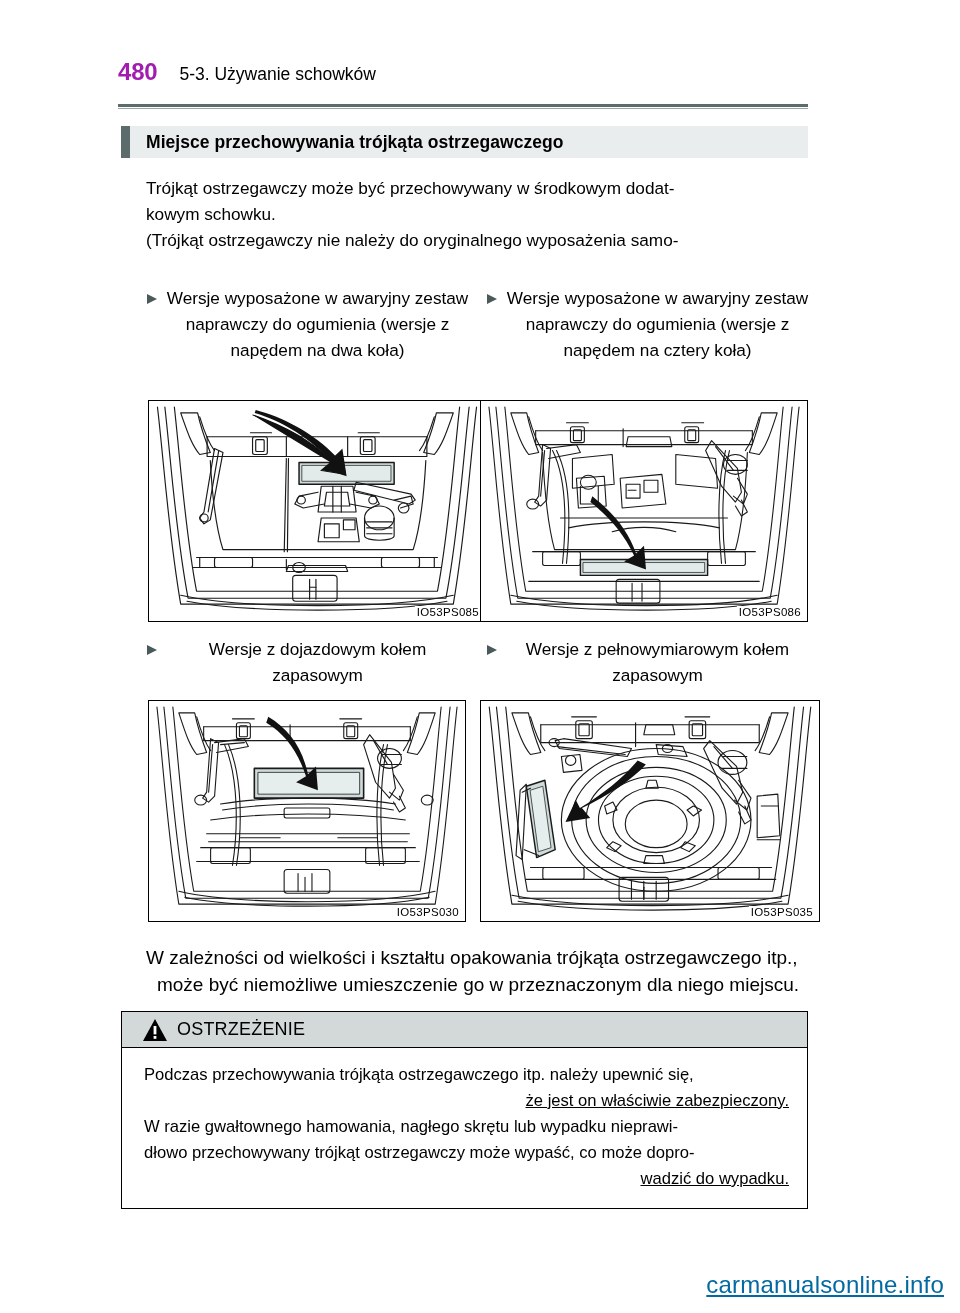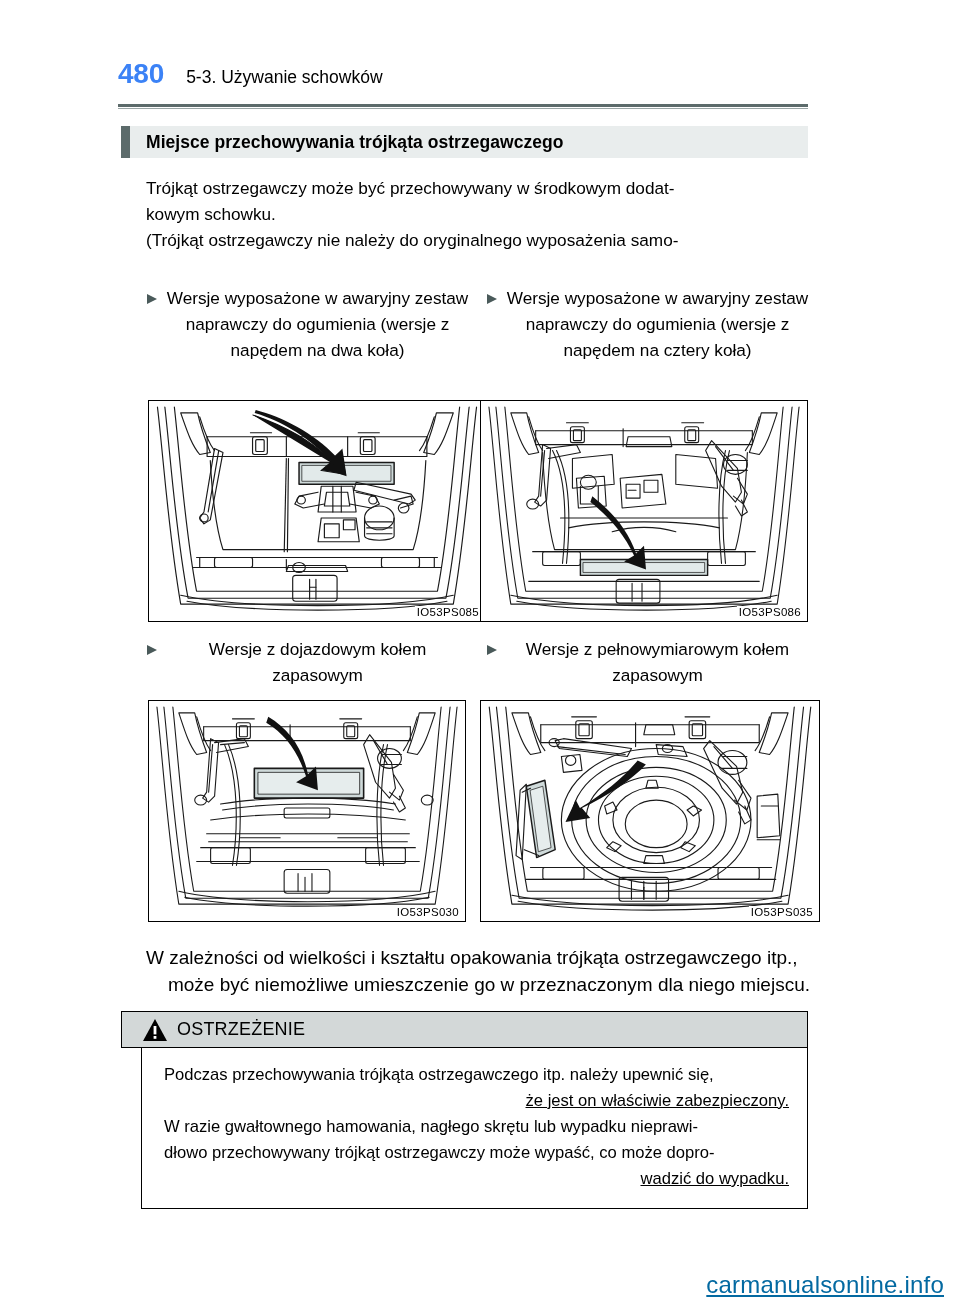--- a/index.html
+++ b/index.html
@@ -20,24 +20,24 @@
   .page-header {
     position: absolute;
     left: 118px;
     top: 58px;
     width: 690px;
     height: 36px;
     display: flex;
     align-items: baseline;
   }
   .page-number {
-    font-size: 28px;
+    font-size: 24px;
     font-weight: bold;
     letter-spacing: -0.2px;
-    color: #3b82f6;
+    color: #a21caf;
   }
   .page-section {
     font-size: 17.5px;
     margin-left: 22px;
     color: #000;
   }
   .header-rule {
     position: absolute;
     left: 118px;
     top: 104px;
@@ -158,21 +158,21 @@
     position: absolute;
     left: 146px;
     top: 944px;
     width: 664px;
     font-size: 19px;
     line-height: 27px;
     text-align: justify;
     color: #000;
   }
   .note p { margin: 0; }
-  .note p.last { text-align: right; }
+  .note p.last { text-align: center; }
 
   
   .warning-wrap {
     position: absolute;
     left: 121px;
     top: 1011px;
     width: 687px;
     box-sizing: border-box;
   }
   .warning-head {
@@ -194,21 +194,20 @@
   }
   .warning-body {
     border: 1.5px solid #000;
     border-top: none;
     padding: 14px 18px 16px 22px;
     box-sizing: border-box;
     font-size: 16.6px;
     line-height: 26px;
     text-align: justify;
     color: #000;
-    margin-left: 20px;
   }
   .warning-body p { margin: 0; }
   .warning-body p.nojust { text-align: right; text-decoration: underline; }
 
   
   .watermark {
     position: absolute;
     right: 16px;
     bottom: 14px;
     font-size: 24px;

